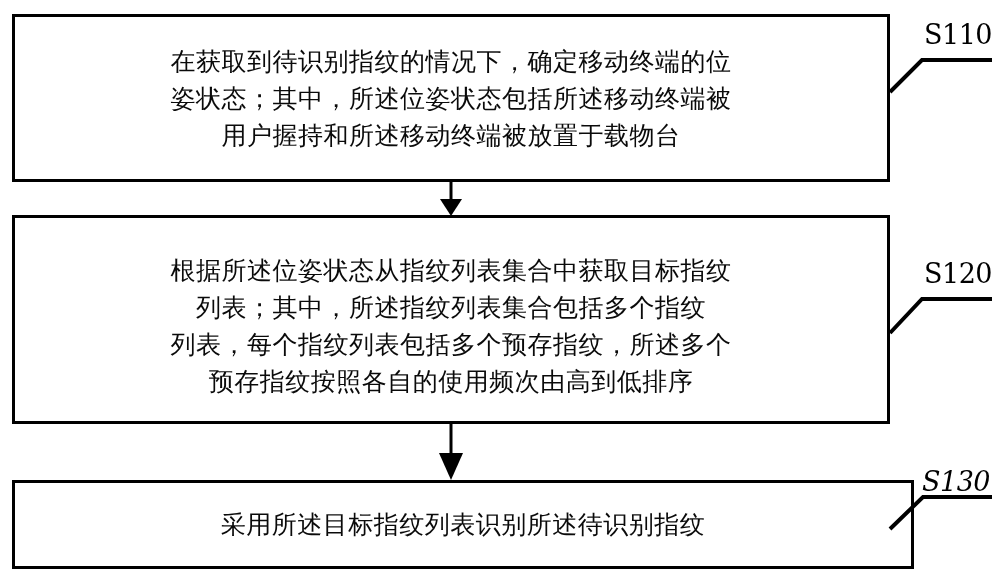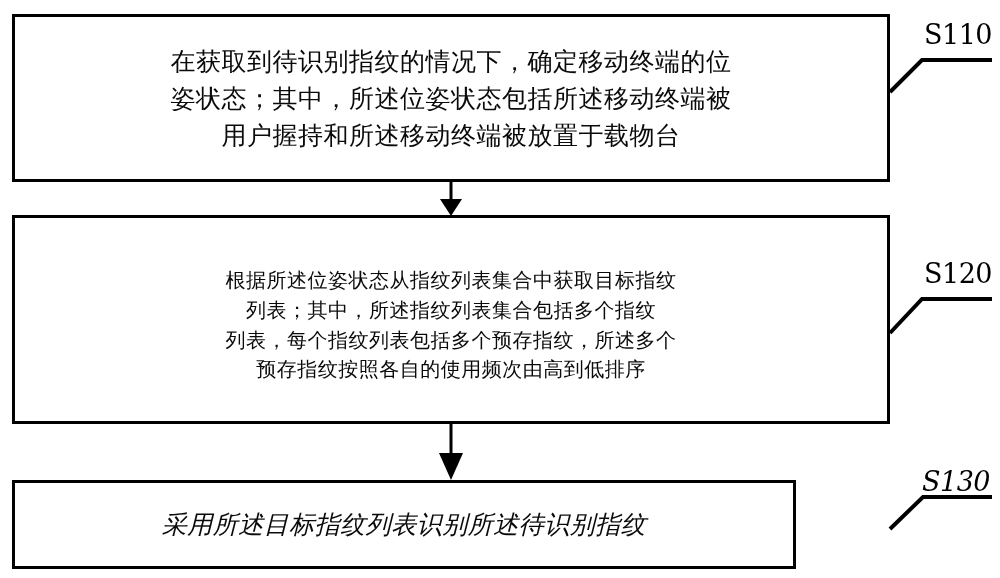--- a/index.html
+++ b/index.html
@@ -37,24 +37,24 @@
     text-align: center;
     line-height: 1.48;
     font-size: 25px;
     letter-spacing: 0.5px;
     padding: 0 14px;
     white-space: pre-line;
     font-weight: 500;
   }
   #box1 { left: 12px;  top: 11px;  width: 878px; height: 168px; }
   #box2 { left: 12px;  top: 212px; width: 878px; height: 209px; }
-  #box3 { left: 12px;  top: 477px; width: 784px; height: 89px; font-style: italic;  }
+  #box3 { left: 12px;  top: 477px; width: 902px; height: 89px;  }
 
   #box1 .step-text { font-size: 25px; }
-  #box2 .step-text { font-size: 20px; margin-top: 12px; }
+  #box2 .step-text { font-size: 25px; margin-top: 12px; }
   #box3 .step-text { font-size: 25px; }
 
   .step-label {
     position: absolute;
     font-family: "DejaVu Serif", serif;
     font-size: 27px;
     color: #000000;
     letter-spacing: -0.5px;
     white-space: nowrap;
   }

